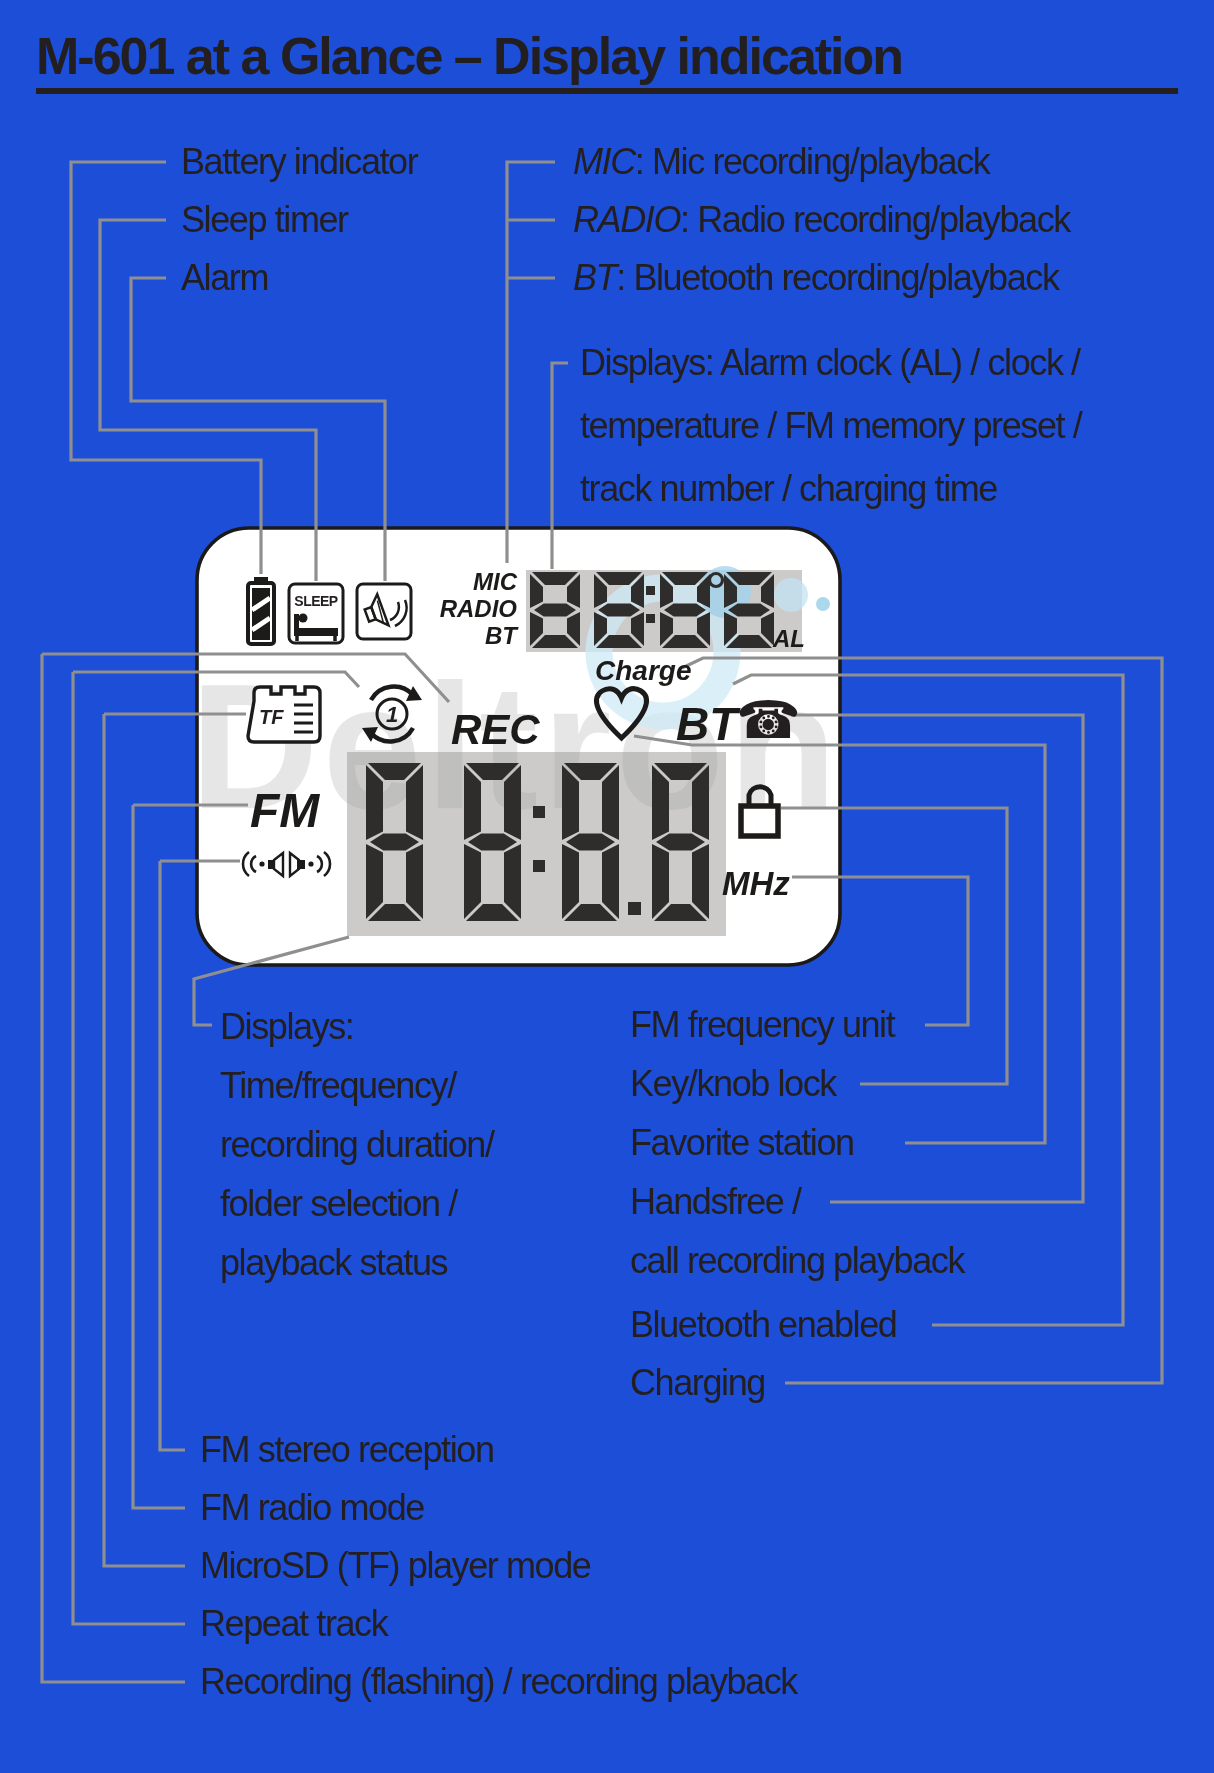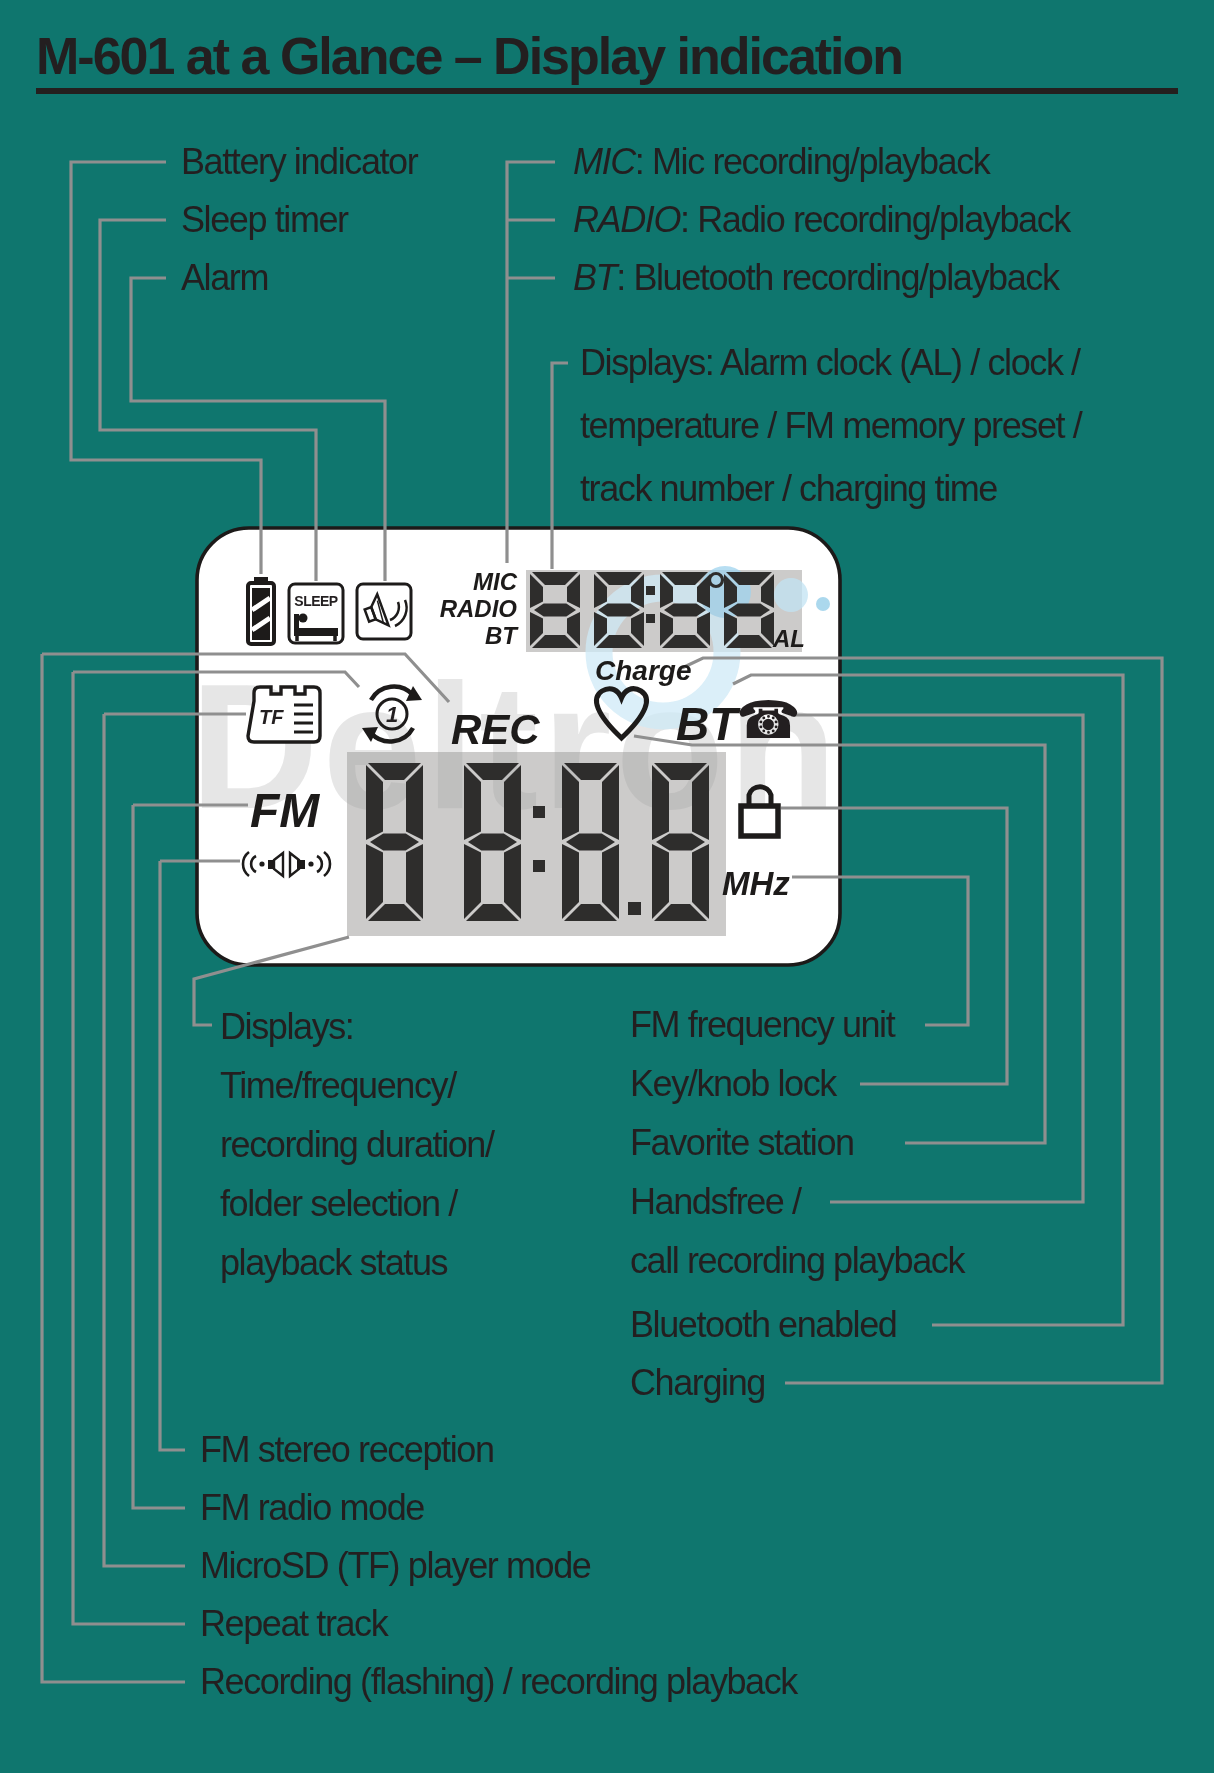--- a/index.html
+++ b/index.html
@@ -1,16 +1,16 @@
 <!DOCTYPE html>
 <html><head>
 <meta charset="utf-8">
 <style>
   html,body{margin:0;padding:0;background:#ffffff;}
-  #page{position:relative;width:1214px;height:1773px;background:#0f766e;overflow:hidden;}
+  #page{position:relative;width:1214px;height:1773px;background:#1d4ed8;overflow:hidden;}
   svg{position:absolute;inset:0;}
   text{font-family:"Liberation Sans",sans-serif;fill:#231f20;}
   .lbl{font-size:36px;letter-spacing:-1.4px;}
   .ttl{font-size:52px;font-weight:bold;letter-spacing:-2px;}
   .it{font-style:italic;}
   .lcdb{font-weight:bold;font-style:italic;fill:#1d1b1a;}
   .lead{fill:none;stroke:#8f8f8f;stroke-width:3.2;}
   .wm{font-weight:bold;letter-spacing:4px;opacity:.24;fill:#9a9a9a;font-size:178px;}
 </style>
 </head>

